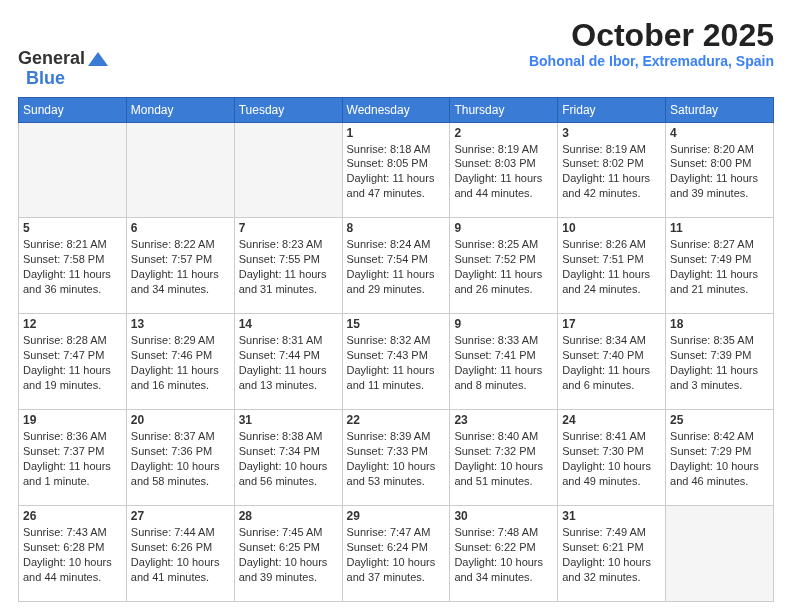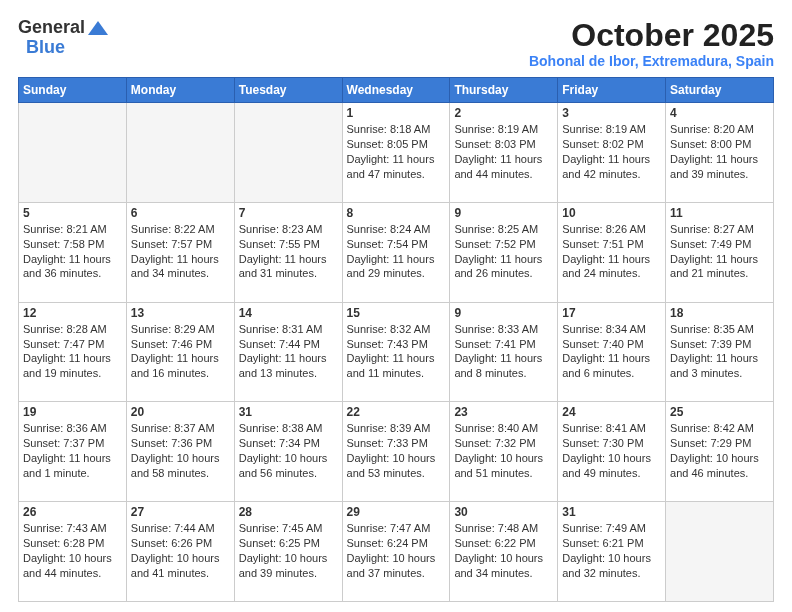--- a/index.html
+++ b/index.html
@@ -44,21 +44,21 @@
     }
     .calendar {
       width: 100%;
       border-collapse: collapse;
       flex: 1;
     }
     .calendar th {
       background-color: #3a7bd5;
       color: #fff;
       font-size: 12px;
-      font-weight: bold;
+      font-weight: normal;
       padding: 5px 4px;
       text-align: left;
       border: 1px solid #2a5fb0;
     }
     .calendar td {
       border: 1px solid #ccc;
       vertical-align: top;
       padding: 3px 4px;
       font-size: 9.5px;
       color: #333;
@@ -80,21 +80,21 @@
       line-height: 1.35;
       color: #333;
     }
   </style>
 </head>
 <body>
 
 <div class="page">
   <div class="header">
     <div class="logo">
-      <div style="display:flex; align-items:center; gap:2px;">
+      <div style="display:flex; align-items:center; gap:2px;margin-top:31px;">
         <span style="font-size:18px; font-weight:bold; color:#333; line-height:1.1;">General</span>
         <svg width="20" height="14" viewBox="0 0 20 14" style="margin-left:1px;">
           <polygon points="0,14 10,0 20,14" fill="#3a7bd5"></polygon>
         </svg>
       </div>
       <span style="font-size:18px; font-weight:bold; color:#3a7bd5; line-height:1.1; margin-left:8px;">Blue</span>
     </div>
     <div class="title-block">
       <div class="month-title">October 2025</div>
       <div class="location">Bohonal de Ibor, Extremadura, Spain</div>

